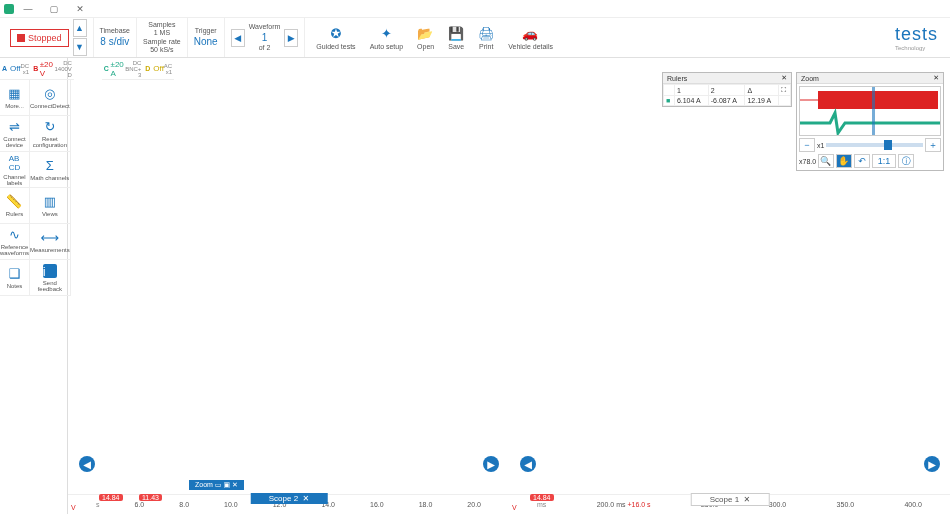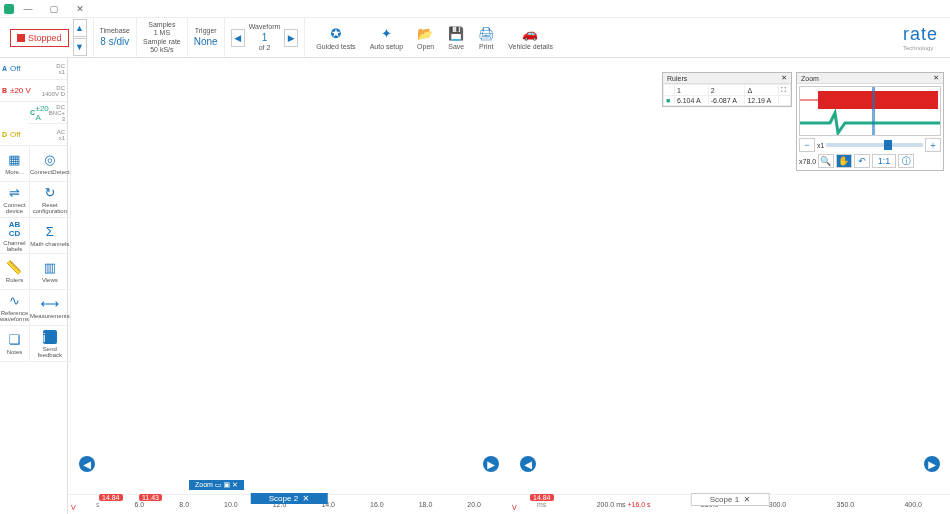--- a/index.html
+++ b/index.html
@@ -19,21 +19,21 @@
   .stop-btn .sq { width: 8px; height: 8px; background: #d33; }
   .arrow-btn { width: 14px; height: 18px; border: 1px solid #ccc; display: flex; align-items: center; justify-content: center; color: #1b75bc; font-size: 9px; cursor: pointer; }
   .vblock { display: flex; flex-direction: column; font-size: 7px; color: #555; line-height: 1.2; text-align: center; }
   .vblock .big { font-size: 10px; color: #1b75bc; }
   .logo { margin-left: auto; display: flex; align-items: center; padding: 0 8px; }
   .logo-txt { font-size: 18px; color: #1b75bc; font-weight: 300; letter-spacing: 1px; }
   .logo-sub { font-size: 6px; color: #999; }
   
   .main { display: flex; height: 456px; }
   .sidebar { width: 68px; display: flex; flex-direction: column; border-right: 1px solid #ddd; }
-  .channels { display: flex; flex-direction: column; }
+  .channels { display: flex; flex-direction: row; }
   .ch { height: 22px; border-bottom: 1px solid #eee; display: flex; align-items: center; padding: 0 2px; font-size: 7px; cursor: pointer; }
   .ch .chL { width: 8px; font-weight: bold; }
   .ch .chV { flex: 1; font-size: 8px; }
   .ch .chS { font-size: 6px; color: #888; text-align: right; line-height: 1; }
   .ch-a { color: #1b75bc; }
   .ch-b { color: #d22; }
   .ch-c { color: #2a8; margin-left: 28px; }
   .ch-d { color: #ca0; }
   .tool-grid { display: grid; grid-template-columns: 1fr 1fr; }
   .tool-cell { height: 36px; border-bottom: 1px solid #eee; border-right: 1px solid #eee; display: flex; flex-direction: column; align-items: center; justify-content: center; cursor: pointer; }
@@ -142,21 +142,21 @@
         <div class="ic">🖨</div>
         <div class="lbl">Print</div>
       </div>
     <div class="tb-btn">
         <div class="ic">🚗</div>
         <div class="lbl">Vehicle details</div>
       </div>
   </div>
   <div class="logo">
     <div>
-      <div class="logo-txt">rate</div>
+      <div class="logo-txt">tests</div>
       <div class="logo-sub">Technology</div>
     </div>
   </div>
 </div>
 
 <div class="main">
 
   <div class="sidebar">
     <div class="channels">
       <div class="ch ch-a">
@@ -191,21 +191,21 @@
         </div>
       <div class="tool-cell">
           <div class="ic">⇌</div>
           <div class="lbl">Connect device</div>
         </div>
       <div class="tool-cell">
           <div class="ic">↻</div>
           <div class="lbl">Reset configuration</div>
         </div>
       <div class="tool-cell">
-          <div class="ic" style="font-size:8px;font-weight:bold">AB<br>CD</div>
+          <div class="ic" style="font-size:8px;font-weight:normal">AB<br>CD</div>
           <div class="lbl">Channel labels</div>
         </div>
       <div class="tool-cell">
           <div class="ic">Σ</div>
           <div class="lbl">Math channels</div>
         </div>
       <div class="tool-cell">
           <div class="ic">📏</div>
           <div class="lbl">Rulers</div>
         </div>

